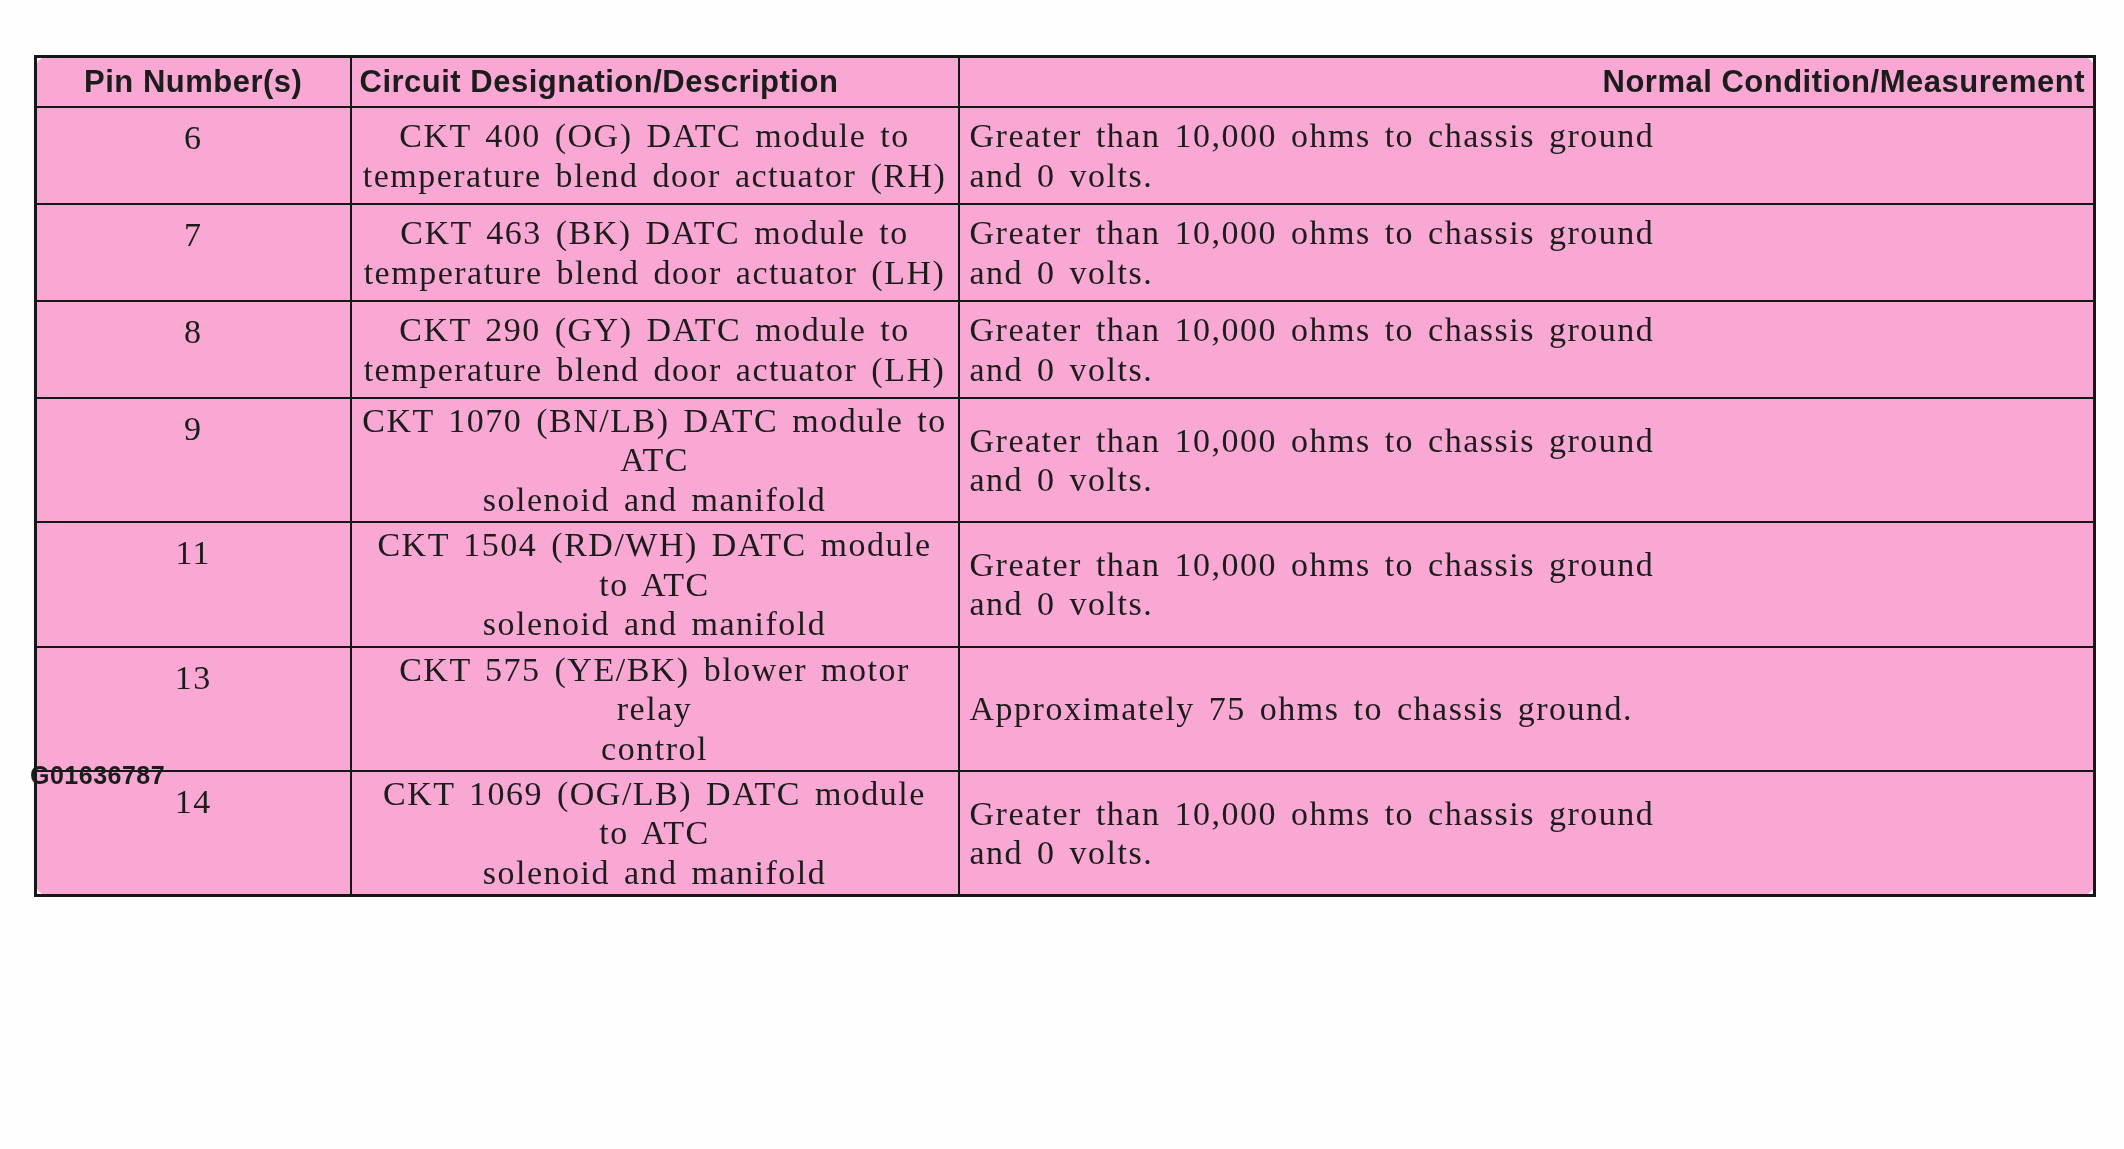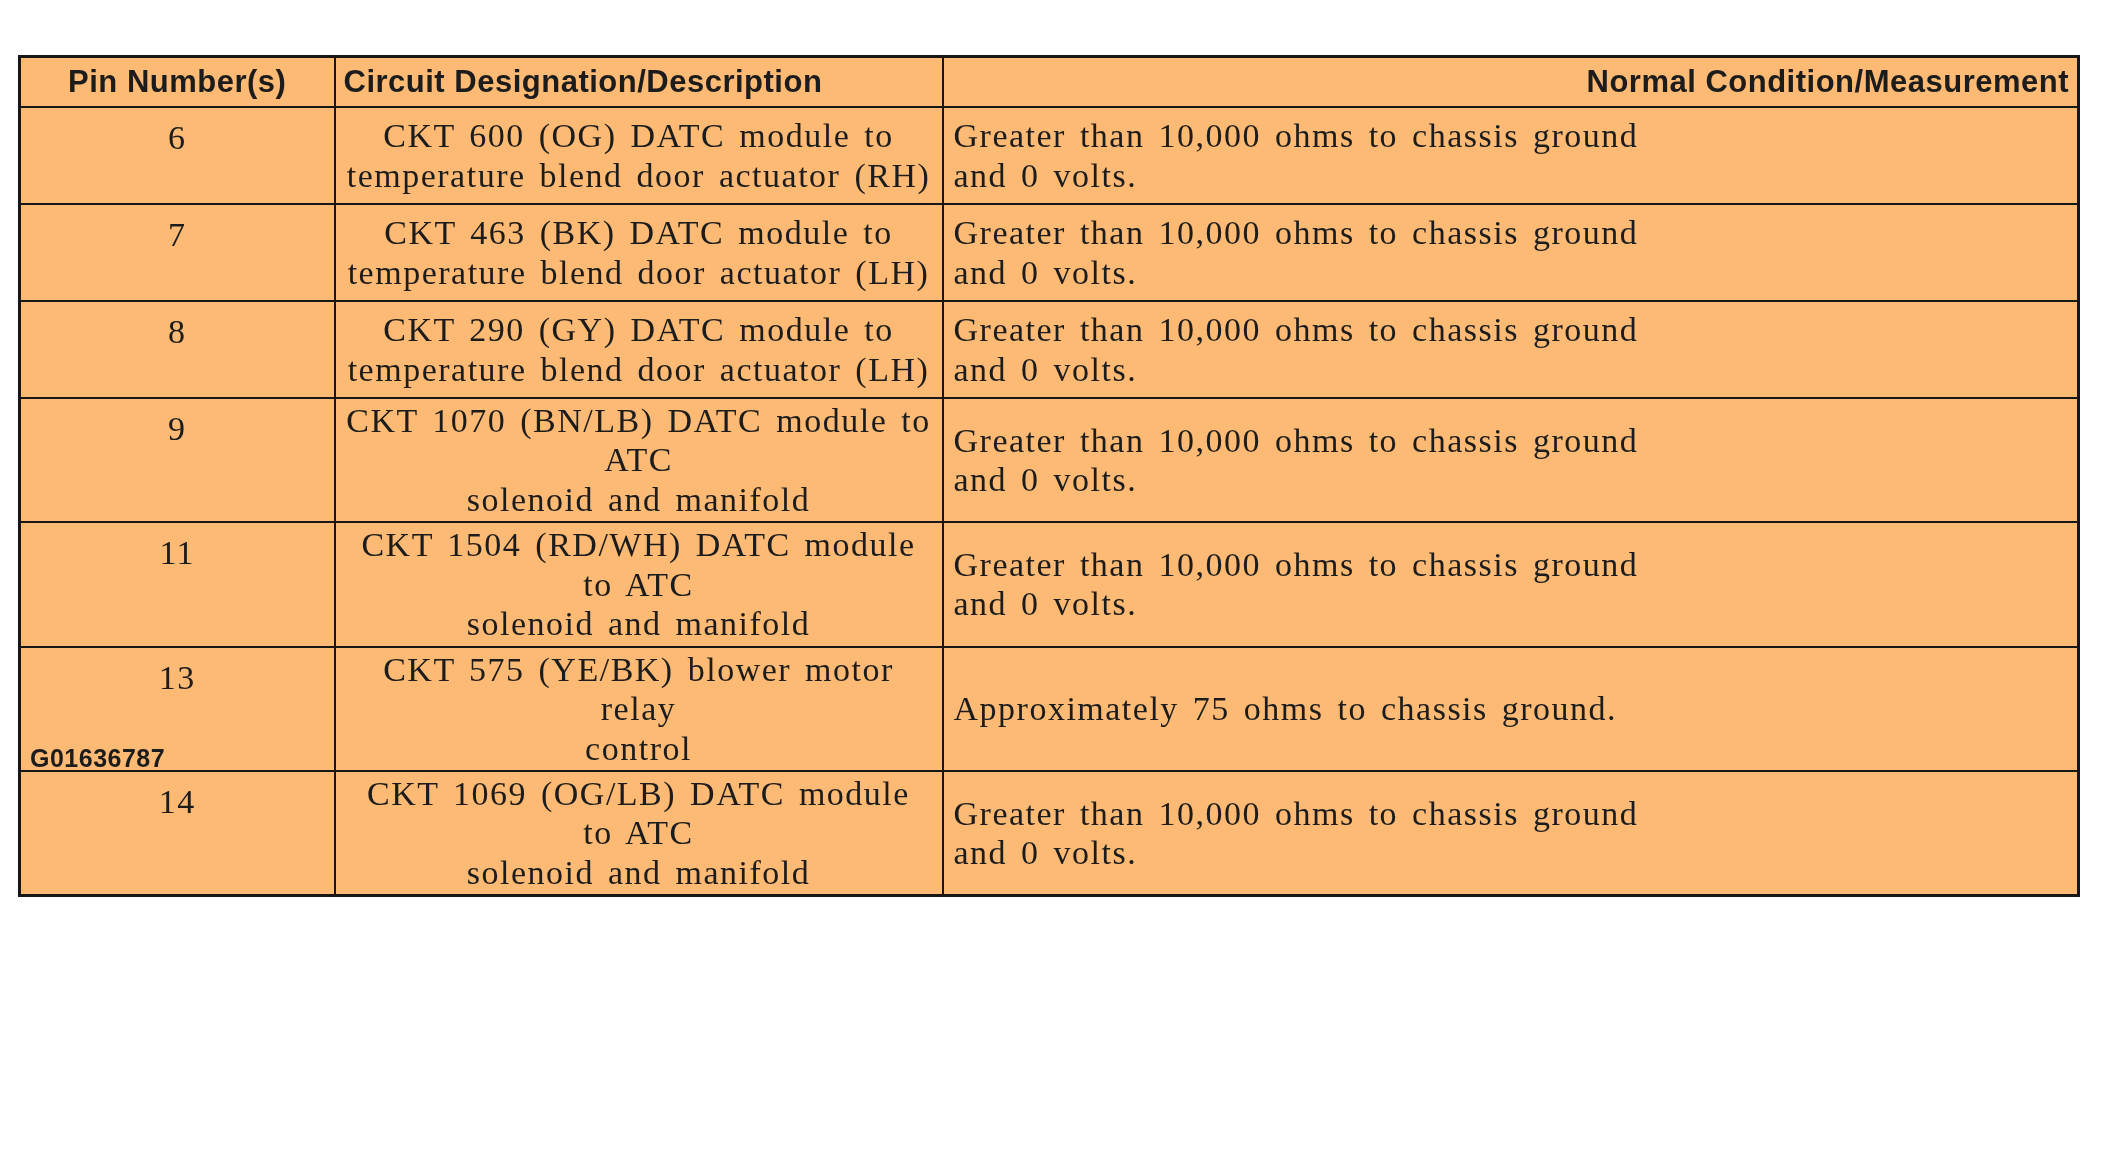--- a/index.html
+++ b/index.html
@@ -11,26 +11,27 @@
     position: relative;
     width: 2124px;
     height: 1149px;
     background: #fefefe;
     font-family: "Liberation Serif", "DejaVu Serif", serif;
     color: #1c1c1c;
     overflow: hidden;
   }
   table.pin-table {
     position: absolute;
-    left: 18px;
+    left: 34px;
     top: 55px;
     width: 2062px;
     border-collapse: collapse;
     table-layout: fixed;
-    background: #fdba74;
+    background: #f9a8d4;
+    border-radius: 18px;
   }
   table.pin-table, table.pin-table th, table.pin-table td {
     border: 2px solid #171717;
   }
   table.pin-table {
     border-width: 3px;
   }
   col.col-pin      { width: 315px; }
   col.col-circuit  { width: 608px; }
   col.col-cond     { width: auto;  }
@@ -67,21 +68,21 @@
     text-align: center;
   }
   td.cond {
     text-align: left;
     padding-right: 6px;
   }
 
   .footer-code {
     position: absolute;
     left: 30px;
-    top: 744px;
+    top: 761px;
     font-family: "Liberation Sans", "DejaVu Sans", sans-serif;
     font-weight: bold;
     font-size: 25px;
     letter-spacing: 0.5px;
     color: #1c1c1c;
   }
 </style>
 </head>
 <body>
 
@@ -96,21 +97,21 @@
     <thead>
       <tr>
         <th class="h-pin">Pin Number(s)</th>
         <th class="h-circuit">Circuit Designation/Description</th>
         <th class="h-cond">Normal Condition/Measurement</th>
       </tr>
     </thead>
     <tbody>
       <tr>
         <td class="pin">6</td>
-        <td class="circuit">CKT 600 (OG) DATC module to
+        <td class="circuit">CKT 400 (OG) DATC module to
 temperature blend door actuator (RH)</td>
         <td class="cond">Greater than 10,000 ohms to chassis ground
 and 0 volts.</td>
       </tr>
       <tr>
         <td class="pin">7</td>
         <td class="circuit">CKT 463 (BK) DATC module to
 temperature blend door actuator (LH)</td>
         <td class="cond">Greater than 10,000 ohms to chassis ground
 and 0 volts.</td>

